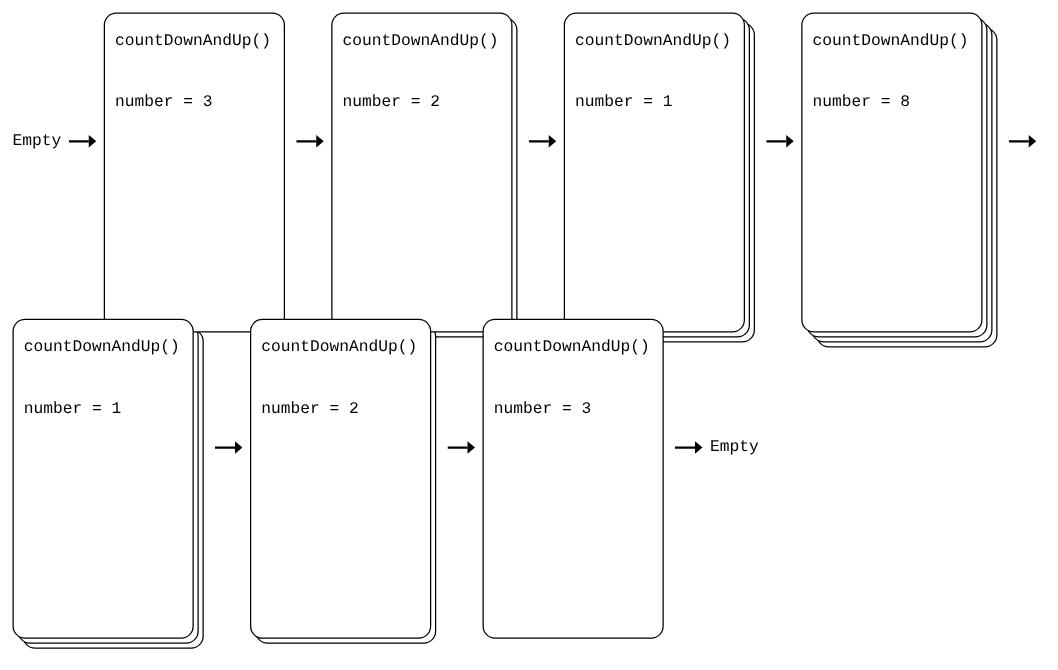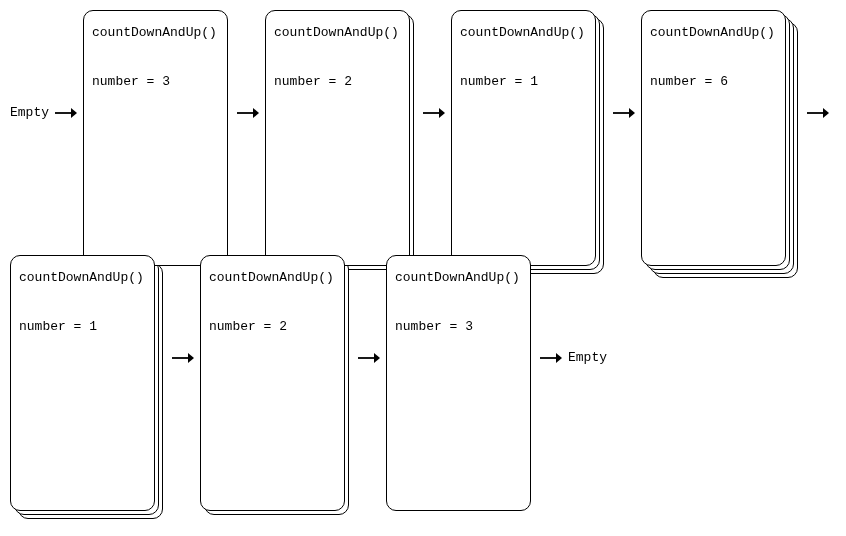--- a/index.html
+++ b/index.html
@@ -112,21 +112,21 @@
         <polygon points="16,1 22,6 16,11" fill="#000"></polygon>
       </svg>
   </span>
 
   <div class="stack" style="width:160px;">
     <div class="card c4"></div>
     <div class="card c3"></div>
     <div class="card c2"></div>
     <div class="card c1">
       <div class="fn">countDownAndUp()</div>
-      <div class="var">number = 6</div>
+      <div class="var">number = 8</div>
     </div>
   </div>
 
   <span class="arrow">
     <svg width="22" height="12">
         <line x1="0" y1="6" x2="16" y2="6" stroke="#000" stroke-width="1.8"></line>
         <polygon points="16,1 22,6 16,11" fill="#000"></polygon>
       </svg>
   </span>
 

